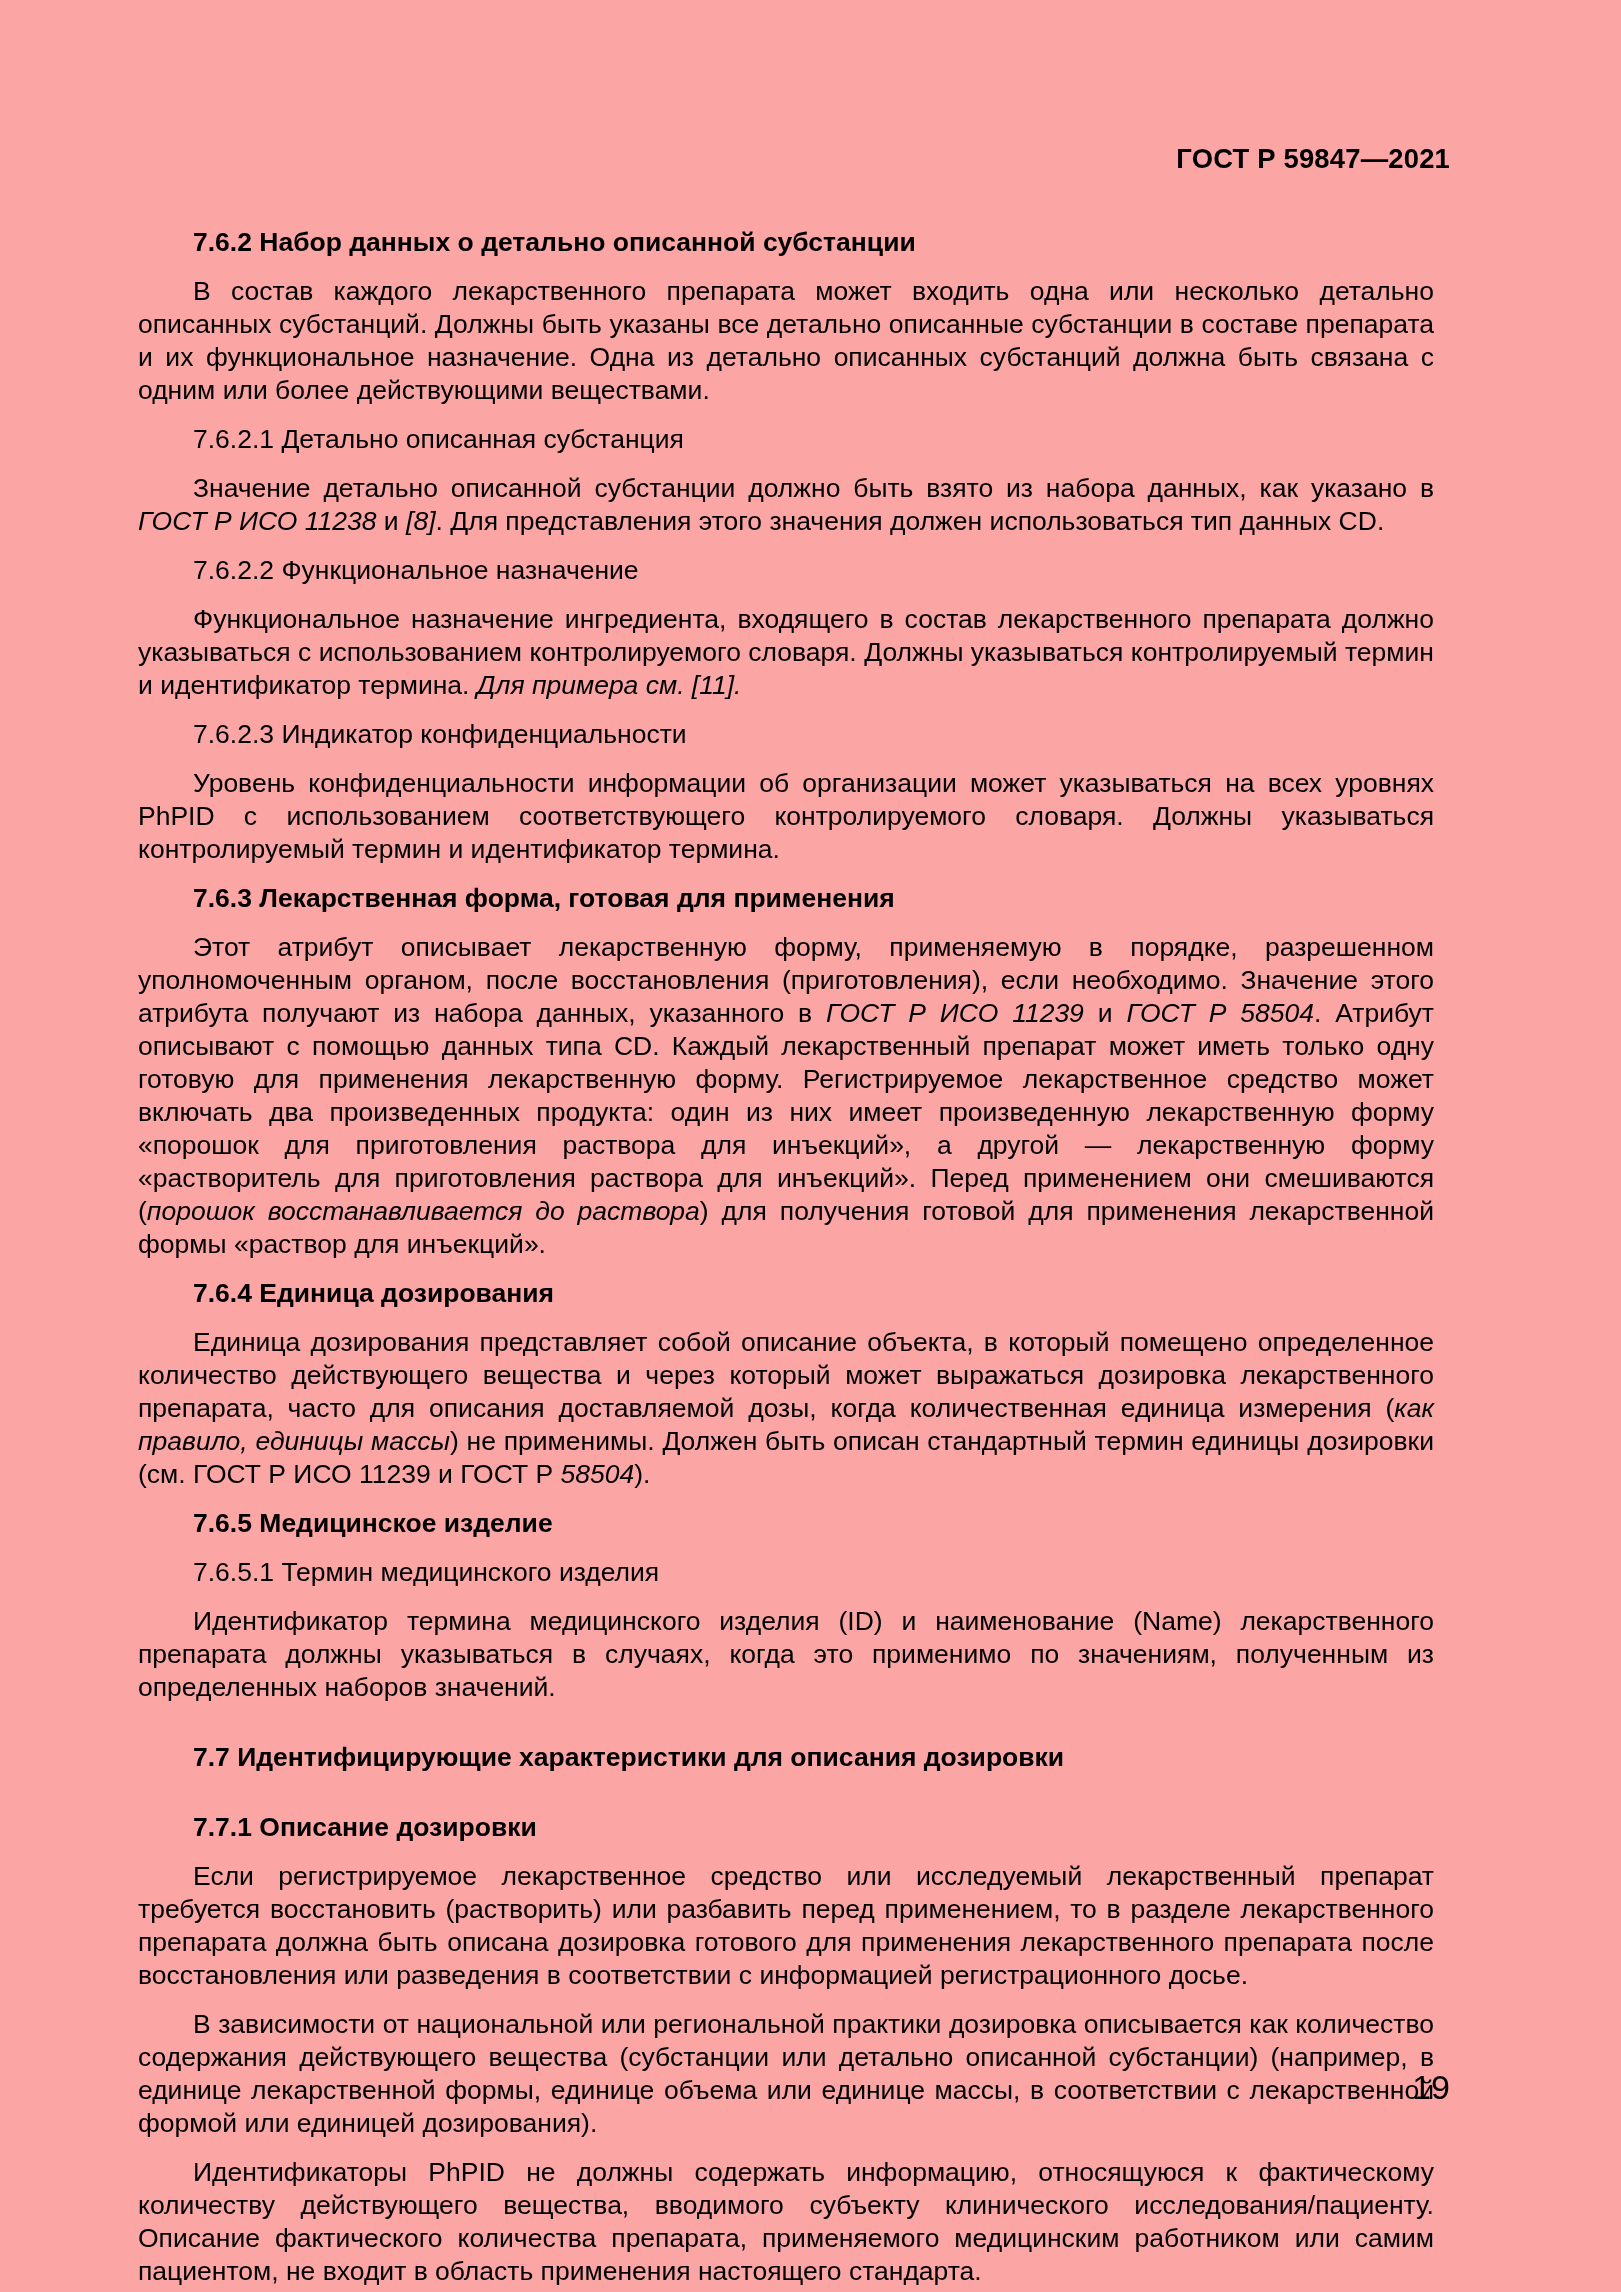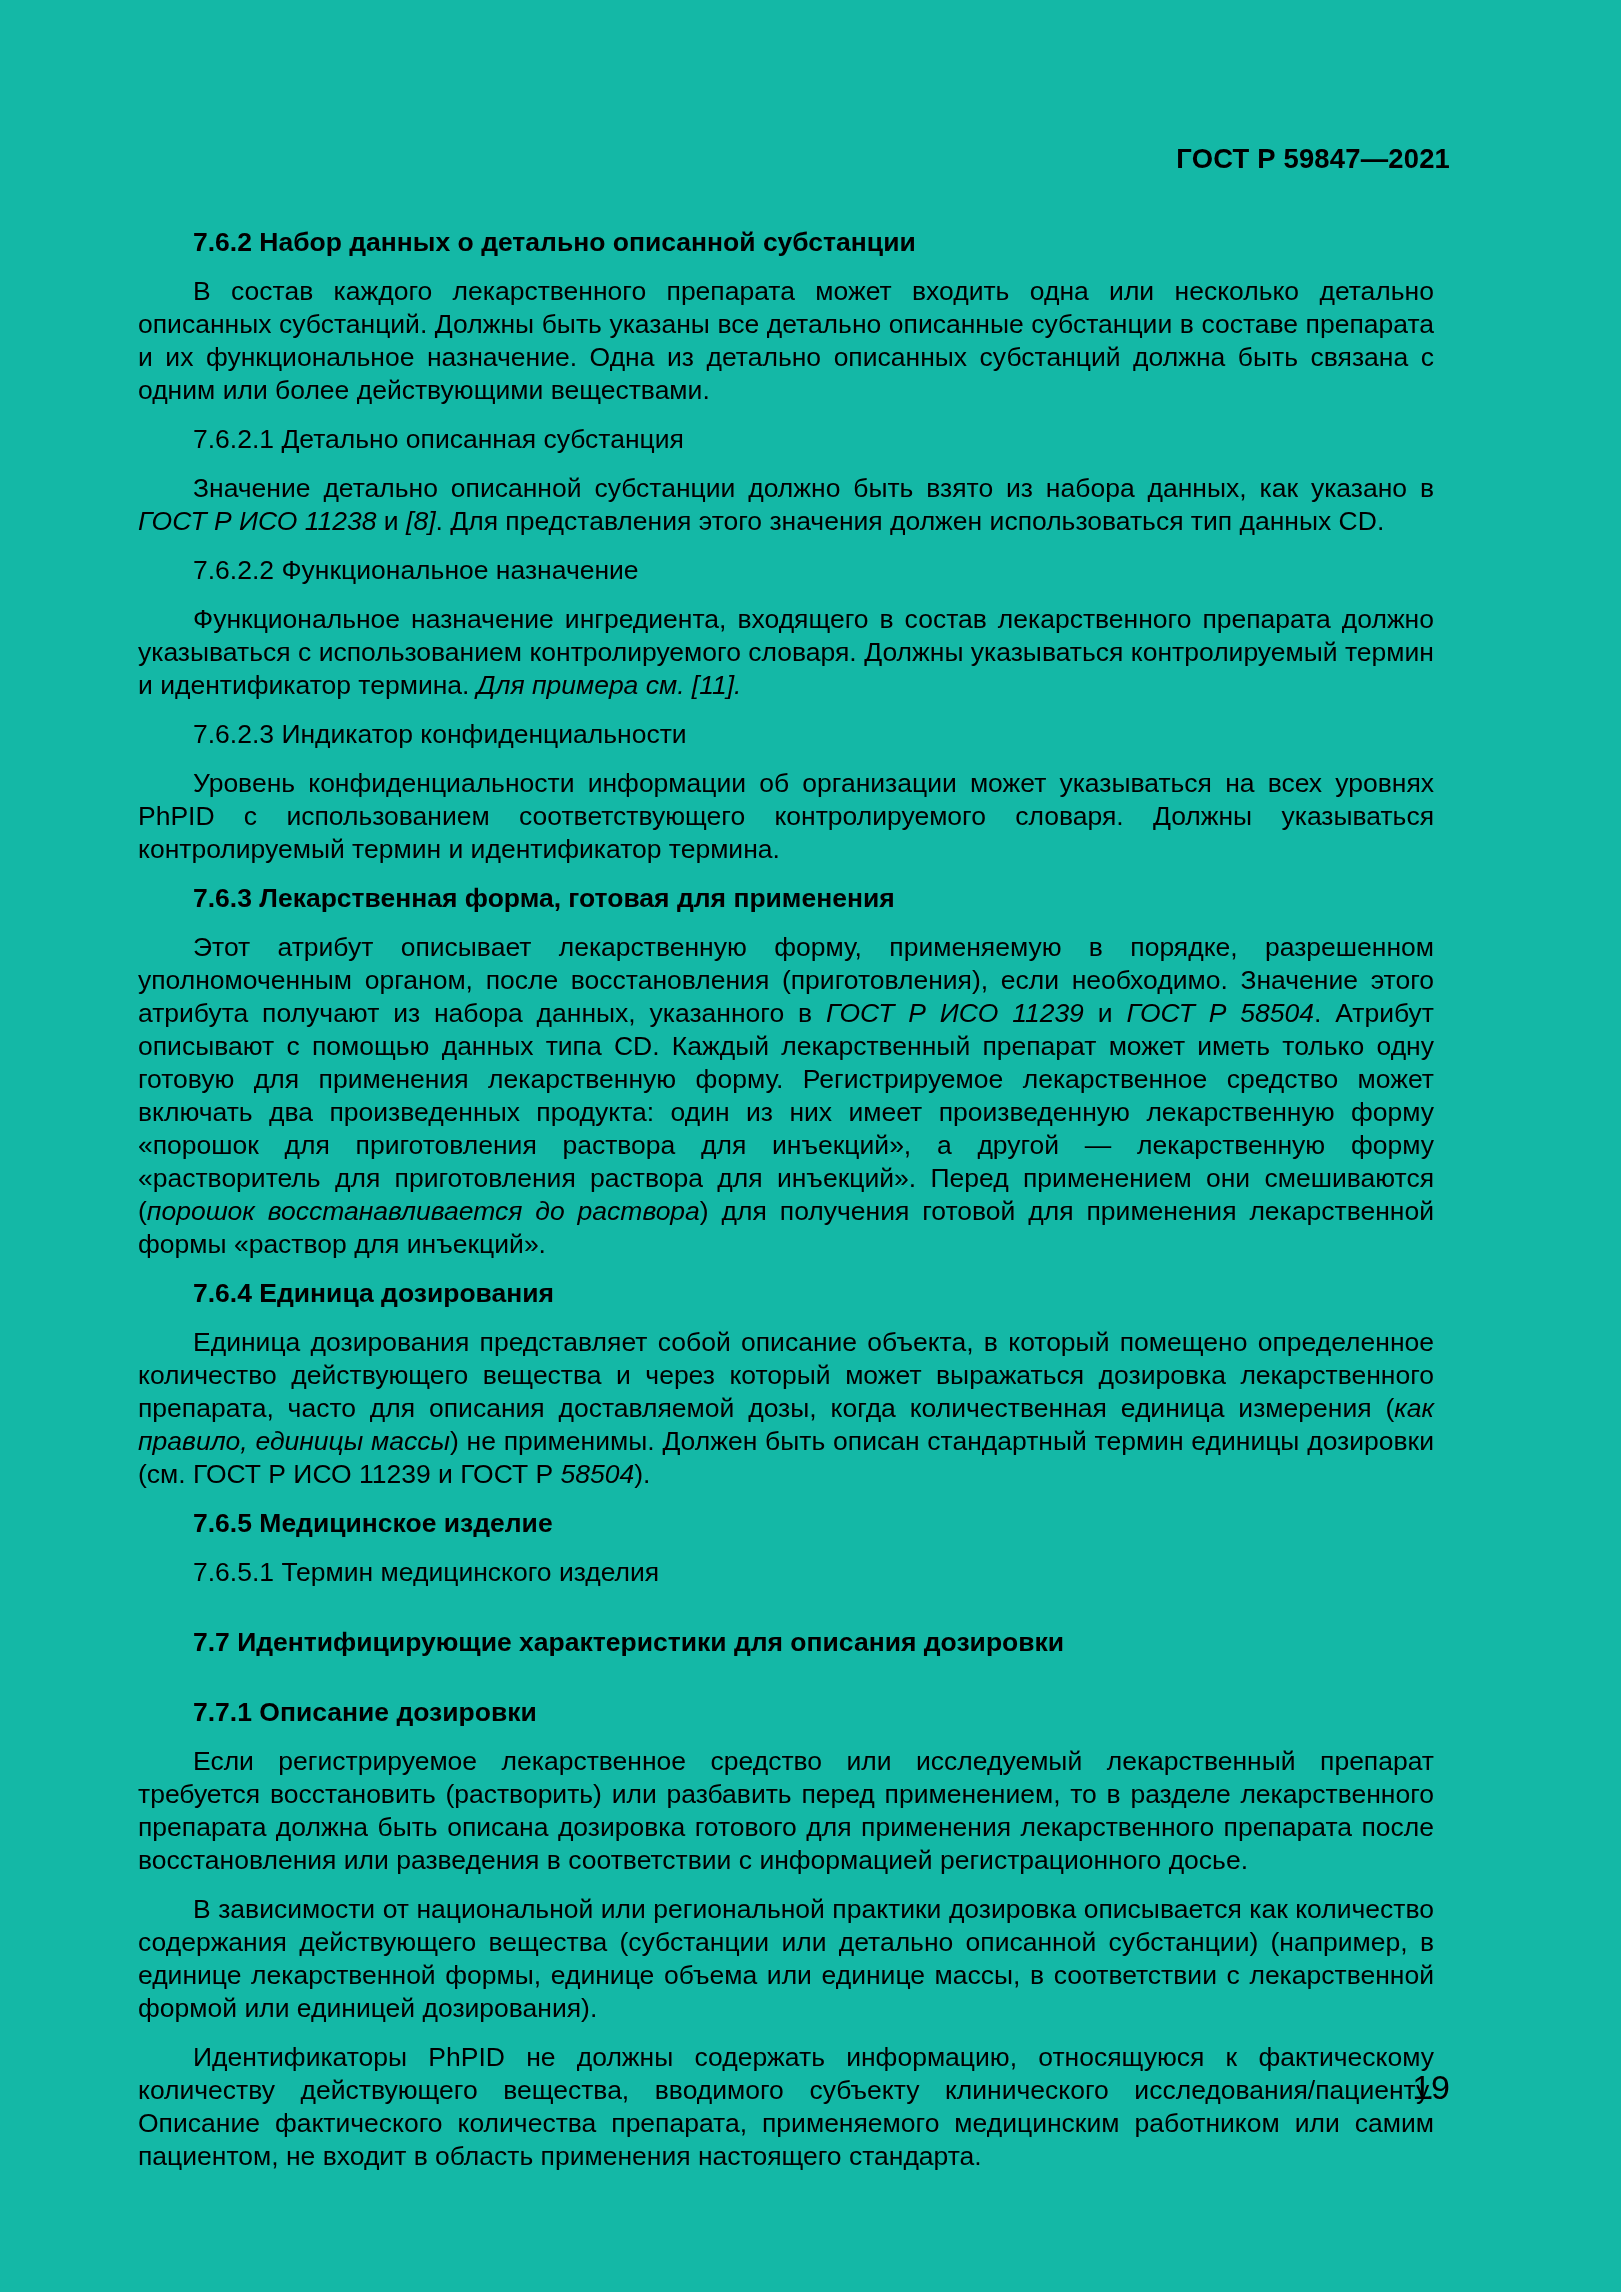--- a/index.html
+++ b/index.html
@@ -4,21 +4,21 @@
 <style>
   html, body {
     margin: 0;
     padding: 0;
     background: #ffffff;
   }
   .page {
     position: relative;
     width: 1621px;
     height: 2293px;
-    background: #14b8a6;
+    background: #fca5a5;
     color: #000000;
     font-family: "Liberation Sans", sans-serif;
     overflow: hidden;
   }
   .doc-header {
     position: absolute;
     top: 143px;
     left: 122px;
     right: 171px;
     text-align: right;
@@ -69,20 +69,21 @@
       <p class="s"><span>7.6.2.2 Функциональное назначение</span></p>
       <p class="p"><span>Функциональное назначение ингредиента, входящего в состав лекарственного препарата должно указываться с использованием контролируемого словаря. Должны указываться контролируемый термин и идентификатор термина. </span><span class="i">Для примера см. [11].</span></p>
       <p class="s"><span>7.6.2.3 Индикатор конфиденциальности</span></p>
       <p class="p"><span>Уровень конфиденциальности информации об организации может указываться на всех уровнях PhPID с использованием соответствующего контролируемого словаря. Должны указываться контролируемый термин и идентификатор термина.</span></p>
       <p class="h"><span>7.6.3 Лекарственная форма, готовая для применения</span></p>
       <p class="p"><span>Этот атрибут описывает лекарственную форму, применяемую в порядке, разрешенном уполномоченным органом, после восстановления (приготовления), если необходимо. Значение этого атрибута получают из набора данных, указанного в </span><span class="i">ГОСТ Р ИСО 11239</span><span> и </span><span class="i">ГОСТ Р 58504</span><span>. Атрибут описывают с помощью данных типа CD. Каждый лекарственный препарат может иметь только одну готовую для применения лекарственную форму. Регистрируемое лекарственное средство может включать два произведенных продукта: один из них имеет произведенную лекарственную форму «порошок для приготовления раствора для инъекций», а другой — лекарственную форму «растворитель для приготовления раствора для инъекций». Перед применением они смешиваются (</span><span class="i">порошок восстанавливается до раствора</span><span>) для получения готовой для применения лекарственной формы «раствор для инъекций».</span></p>
       <p class="h"><span>7.6.4 Единица дозирования</span></p>
       <p class="p"><span>Единица дозирования представляет собой описание объекта, в который помещено определенное количество действующего вещества и через который может выражаться дозировка лекарственного препарата, часто для описания доставляемой дозы, когда количественная единица измерения (</span><span class="i">как правило, единицы массы</span><span>) не применимы. Должен быть описан стандартный термин единицы дозировки (см. ГОСТ Р ИСО 11239 и ГОСТ Р </span><span class="i">58504</span><span>).</span></p>
       <p class="h"><span>7.6.5 Медицинское изделие</span></p>
       <p class="s"><span>7.6.5.1 Термин медицинского изделия</span></p>
+      <p class="p"><span>Идентификатор термина медицинского изделия (ID) и наименование (Name) лекарственного препарата должны указываться в случаях, когда это применимо по значениям, полученным из определенных наборов значений.</span></p>
       <p class="h spaced"><span>7.7 Идентифицирующие характеристики для описания дозировки</span></p>
       <p class="h spaced"><span>7.7.1 Описание дозировки</span></p>
       <p class="p"><span>Если регистрируемое лекарственное средство или исследуемый лекарственный препарат требуется восстановить (растворить) или разбавить перед применением, то в разделе лекарственного препарата должна быть описана дозировка готового для применения лекарственного препарата после восстановления или разведения в соответствии с информацией регистрационного досье.</span></p>
       <p class="p"><span>В зависимости от национальной или региональной практики дозировка описывается как количество содержания действующего вещества (субстанции или детально описанной субстанции) (например, в единице лекарственной формы, единице объема или единице массы, в соответствии с лекарственной формой или единицей дозирования).</span></p>
       <p class="p"><span>Идентификаторы PhPID не должны содержать информацию, относящуюся к фактическому количеству действующего вещества, вводимого субъекту клинического исследования/пациенту. Описание фактического количества препарата, применяемого медицинским работником или самим пациентом, не входит в область применения настоящего стандарта.</span></p>
     </div>
 
   <div class="page-number">19</div>
 </div>
 

